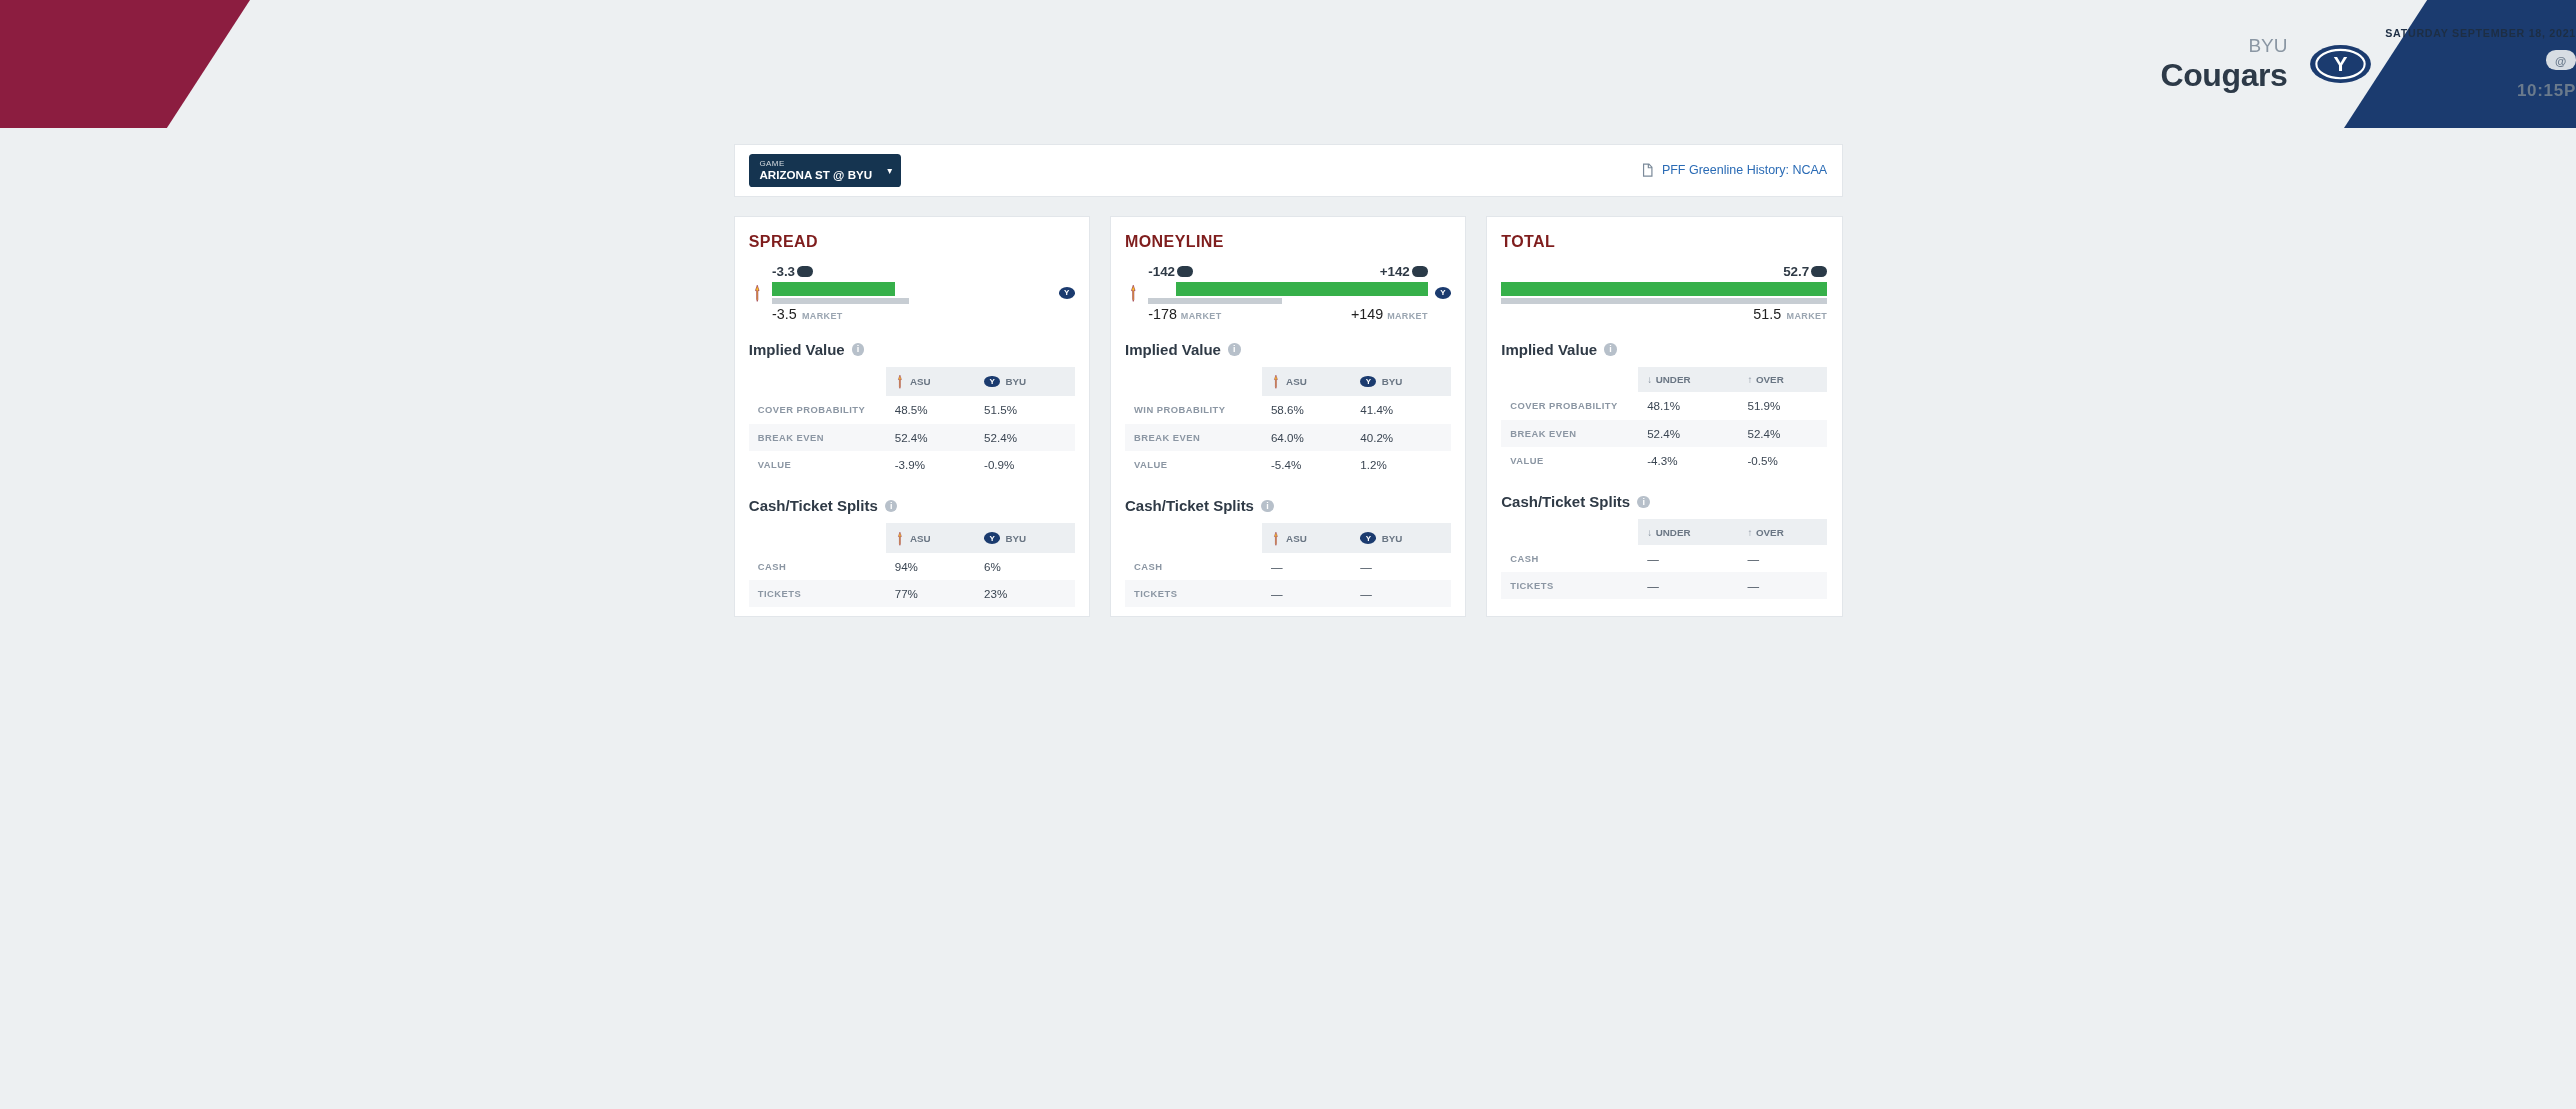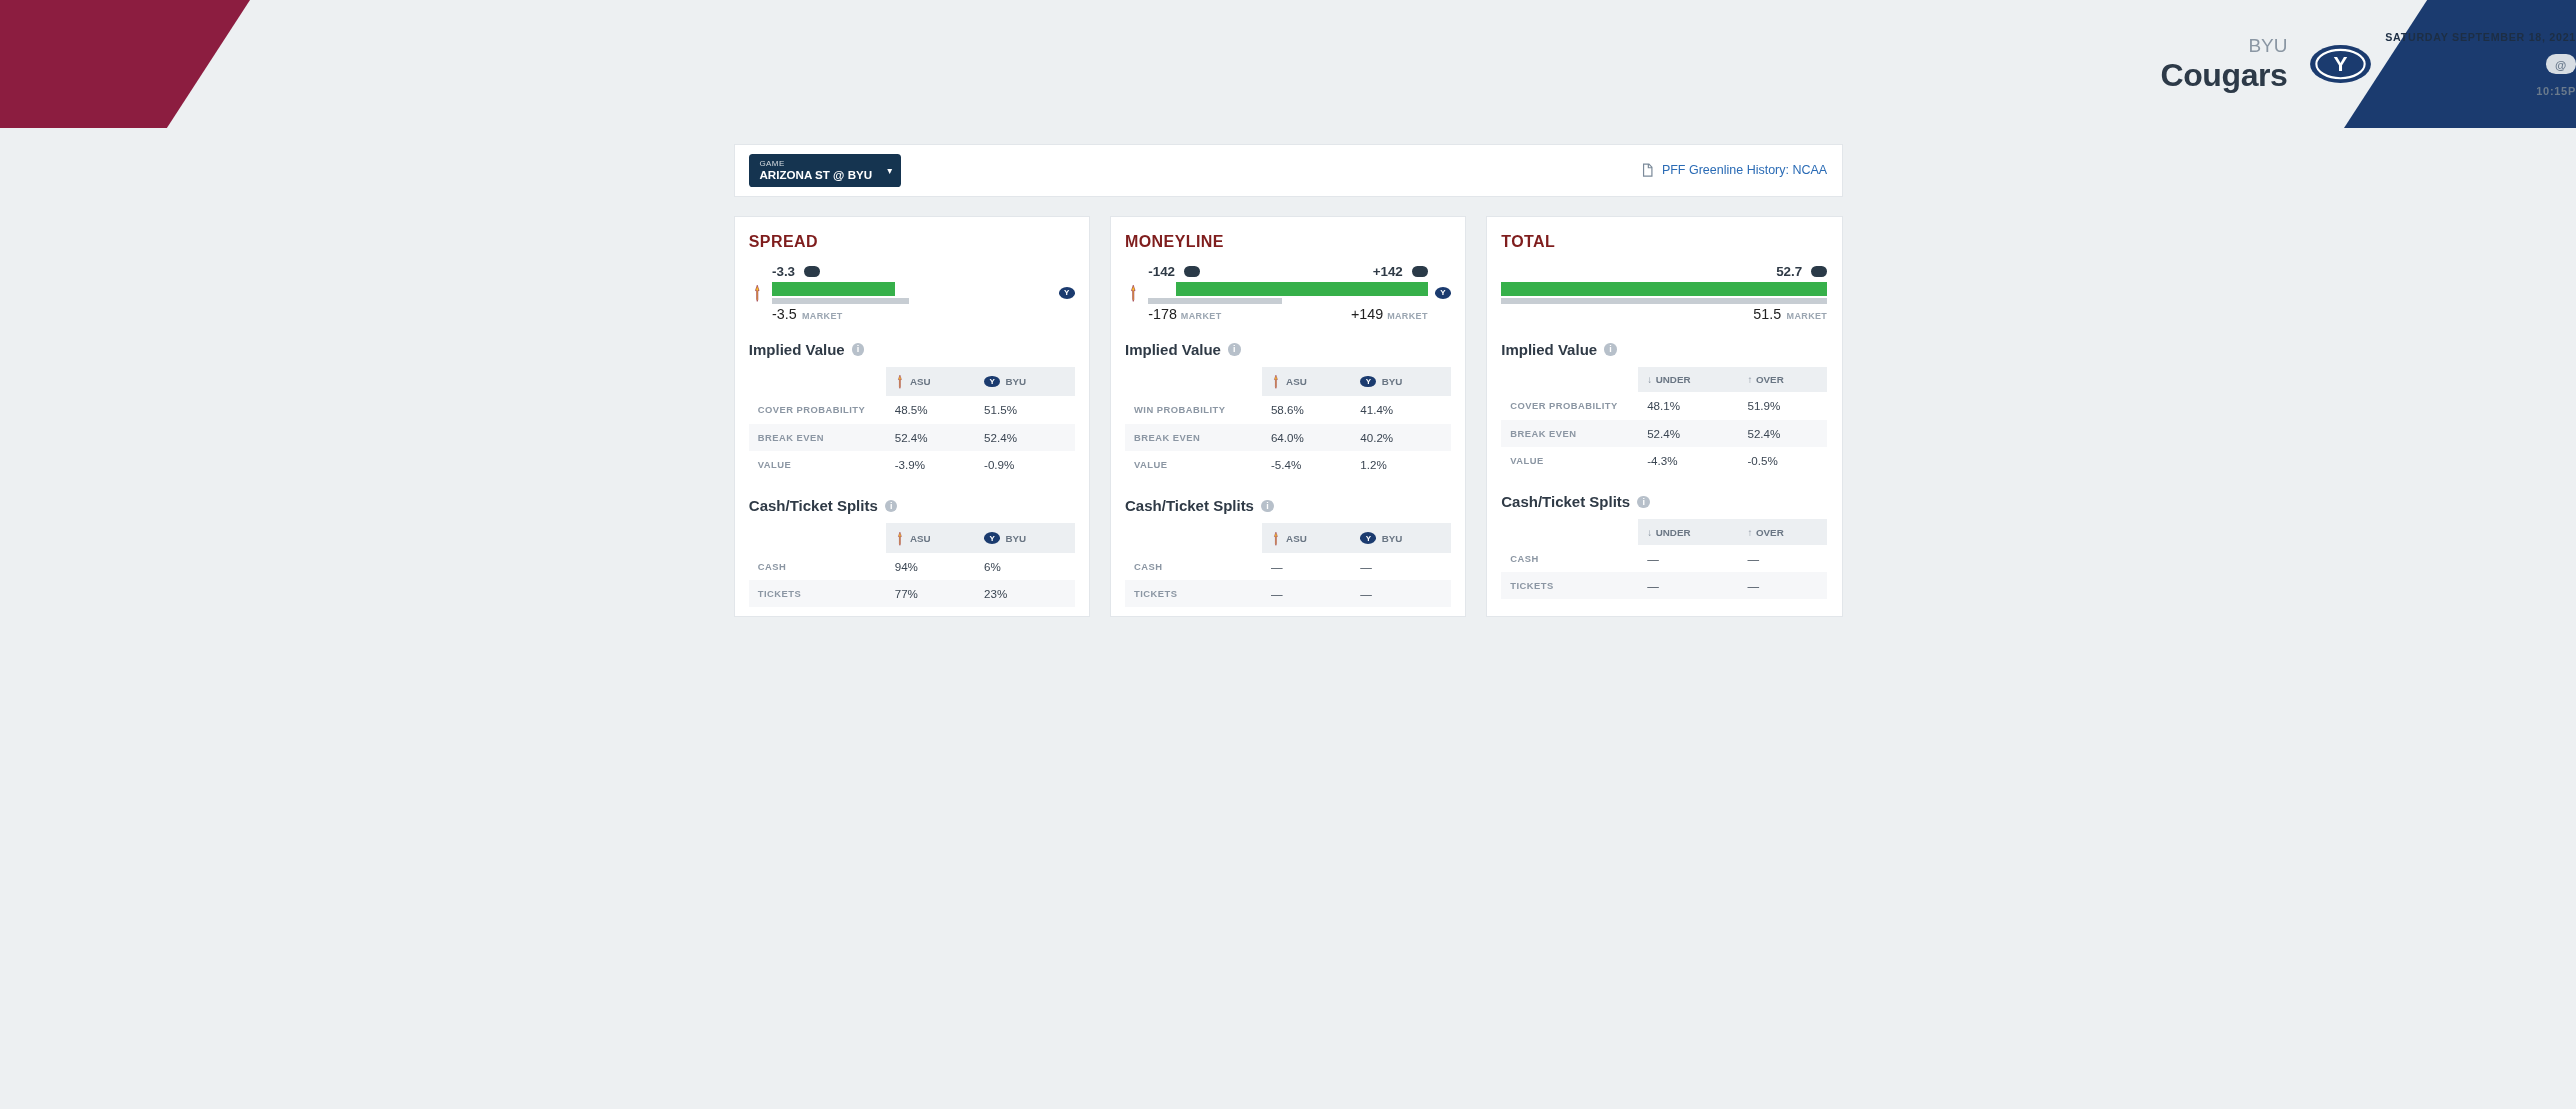--- a/index.html
+++ b/index.html
@@ -29,21 +29,21 @@
   .hero-band-right2{ right:-54px; width: 340px; background: #ffffff; transform: skewX(-33deg); transform-origin: bottom right; z-index:-1;}
 
   .hero-center {
     position:absolute; top:0; left:0; right:0; height:100%;
     display:flex; align-items:flex-end; justify-content:center;
     flex-direction:column;
     font-weight:700; letter-spacing:.05em;
   }
   .hero-center .date { font-size:10.7px; color:#1d2e44; text-transform:uppercase; }
   .hero-center .at-badge { margin-top:10.7px; width:30px; height:19.7px; border-radius:9.8px; background:#d7dde3; display:flex;align-items:center;justify-content:center; font-size:11.6px; color:#6a7a8c;}
-  .hero-center .time { margin-top:10.7px; font-size:11px; color:#6a7a8c;}
+  .hero-center .time { margin-top:10.7px; font-size:17px; color:#6a7a8c;}
 
   .hero-team { position:absolute; top:0; height:100%; display:flex; align-items:center; gap:21.5px; }
   .hero-team.away { left: 233px; }
   .hero-team.home { right: 204px; flex-direction:row-reverse; text-align:right;}
   .hero-team .txt {}
   .hero-team .small { font-size:19px; color:#8a96a3; font-weight:500;}
   .hero-team .big   { font-size:32px; color:#2d3a48; font-weight:800; font-family: "Arial Narrow", Arial, sans-serif; letter-spacing:-0.4px;}
 
   .logo { width:63px; height:81px; display:flex; align-items:center; justify-content:center; }
   .asu-fork { color:#ffc627; }
@@ -68,21 +68,21 @@
 
   
   .cards { width:1109px; margin:19.7px auto 0; display:flex; gap:19.7px; }
   .card { flex:1; background:#fff; border:0.9px solid #e2e6ea; padding:16px 14.3px 9px; }
   .card h2 { font-size:16px; font-weight:800; letter-spacing:0.4px; color:#7f1d1d; text-transform:uppercase; font-family:"Arial Narrow", Arial, sans-serif;}
 
   
   .pickbar { margin-top:12.5px; display:flex; align-items:center; gap:7.2px;}
   .pickbar .mini-logo{ width:16px; display:flex; justify-content:center;}
   .pickbar .barcol { flex:1; }
-  .line-row { display:flex; gap:9px; align-items:center;}
+  .line-row { display:flex; gap:2px; align-items:center;}
   .line-row.right{ justify-content:flex-end;}
   .line-row .num { font-size:13.4px; font-weight:800; color:#2f3a46;}
   .line-row .pill { width:16px;height:10.7px;border-radius:5.4px;background:#2a3a48;display:inline-block;}
   .market-lbl{font-size:9px; font-weight:700; letter-spacing:.04em; color:#9aa5b1;}
   .greenbar { height:14.3px; background:#36b04a; margin:2.7px 0 1.8px;}
   .greybar  { height:6.3px;  background:#c7cdd3; }
   .pick-row-below { display:flex; align-items:baseline; gap:5.4px; margin-top:1.8px;}
   .pick-row-below.split{ justify-content:space-between;gap:33px;}
 
   

